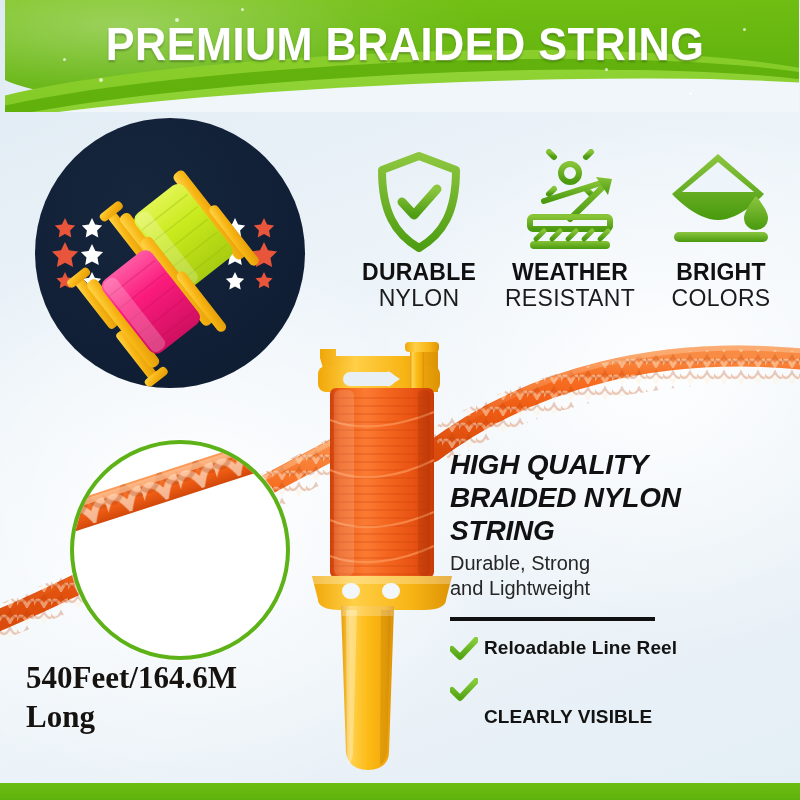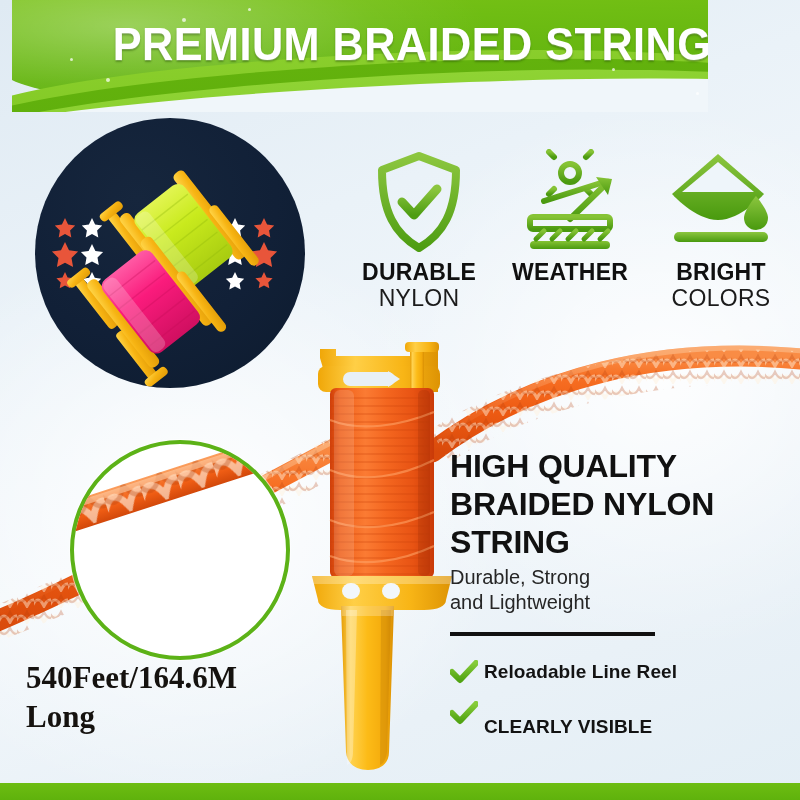--- a/index.html
+++ b/index.html
@@ -31,23 +31,24 @@
     position: absolute;
     right: -140px; top: 120px;
     width: 560px; height: 520px;
     background: radial-gradient(ellipse at center, rgba(255,255,255,0.85) 0%, rgba(255,255,255,0.25) 50%, rgba(255,255,255,0) 75%);
     pointer-events: none;
   }
 
   
   .header {
     position: absolute;
-    left: 12px; top: 0;
-    width: 696px; height: 112px;
+    left: 5px; top: 0;
+    width: 749px; height: 112px;
     overflow: hidden;
+    padding-left: 45px;
   }
   .header-green {
     position: absolute;
     left: -10px; top: -30px;
     width: 820px; height: 146px;
     background: linear-gradient(178deg, #7fc519 0%, #6fbd13 35%, #63b40f 68%, #57a90c 100%);
     border-bottom-left-radius: 50% 46px;
     border-bottom-right-radius: 50% 30px;
   }
   .header-sheen {
@@ -203,45 +204,46 @@
     line-height: 1.26;
   }
 
   
   .copy {
     position: absolute;
     left: 450px; top: 448px;
     width: 340px;
   }
   .copy-h1 {
-    font-size: 32px;
+    font-size: 28px;
     font-weight: bold;
     color: #111111;
     line-height: 1.18;
     letter-spacing: -0.2px;
+    font-style: italic;
   }
   .copy-sub {
     margin-top: 4px;
     font-size: 20px;
     font-weight: normal;
     color: #262626;
     line-height: 1.26;
   }
   .divider {
     margin-top: 16px;
     width: 205px;
     height: 4px;
     background: #111111;
   }
   .bullets {
     margin-top: 16px;
   }
   .bullet {
     display: flex;
-    align-items: center;
+    align-items: flex-start;
     height: 41px;
   }
   .bullet-check {
     width: 34px;
     flex: 0 0 34px;
     display: flex;
     align-items: center;
   }
   .bullet-label {
     font-size: 19px;
@@ -464,20 +466,21 @@
           <g stroke="url(#wGrad)" stroke-width="5" stroke-linecap="round">
             <path d="M24,90 l8,-8"></path>
               <path d="M40,90 l8,-8"></path>
               <path d="M56,90 l8,-8"></path>
             <path d="M72,90 l8,-8"></path>
               <path d="M88,90 l8,-8"></path>
           </g>
         </svg>
       </div>
       <div class="feature-l1">WEATHER</div>
+      <div class="feature-l2">RESISTANT</div>
     </div>
 
     <div class="feature">
       <div class="feature-icon">
         <svg width="106" height="104" viewBox="0 0 106 104">
           <defs>
             <linearGradient id="bGrad" x1="0" y1="0" x2="0" y2="1">
               <stop offset="0%" stop-color="#8cc63f"></stop>
               <stop offset="100%" stop-color="#499a0e"></stop>
             </linearGradient>

